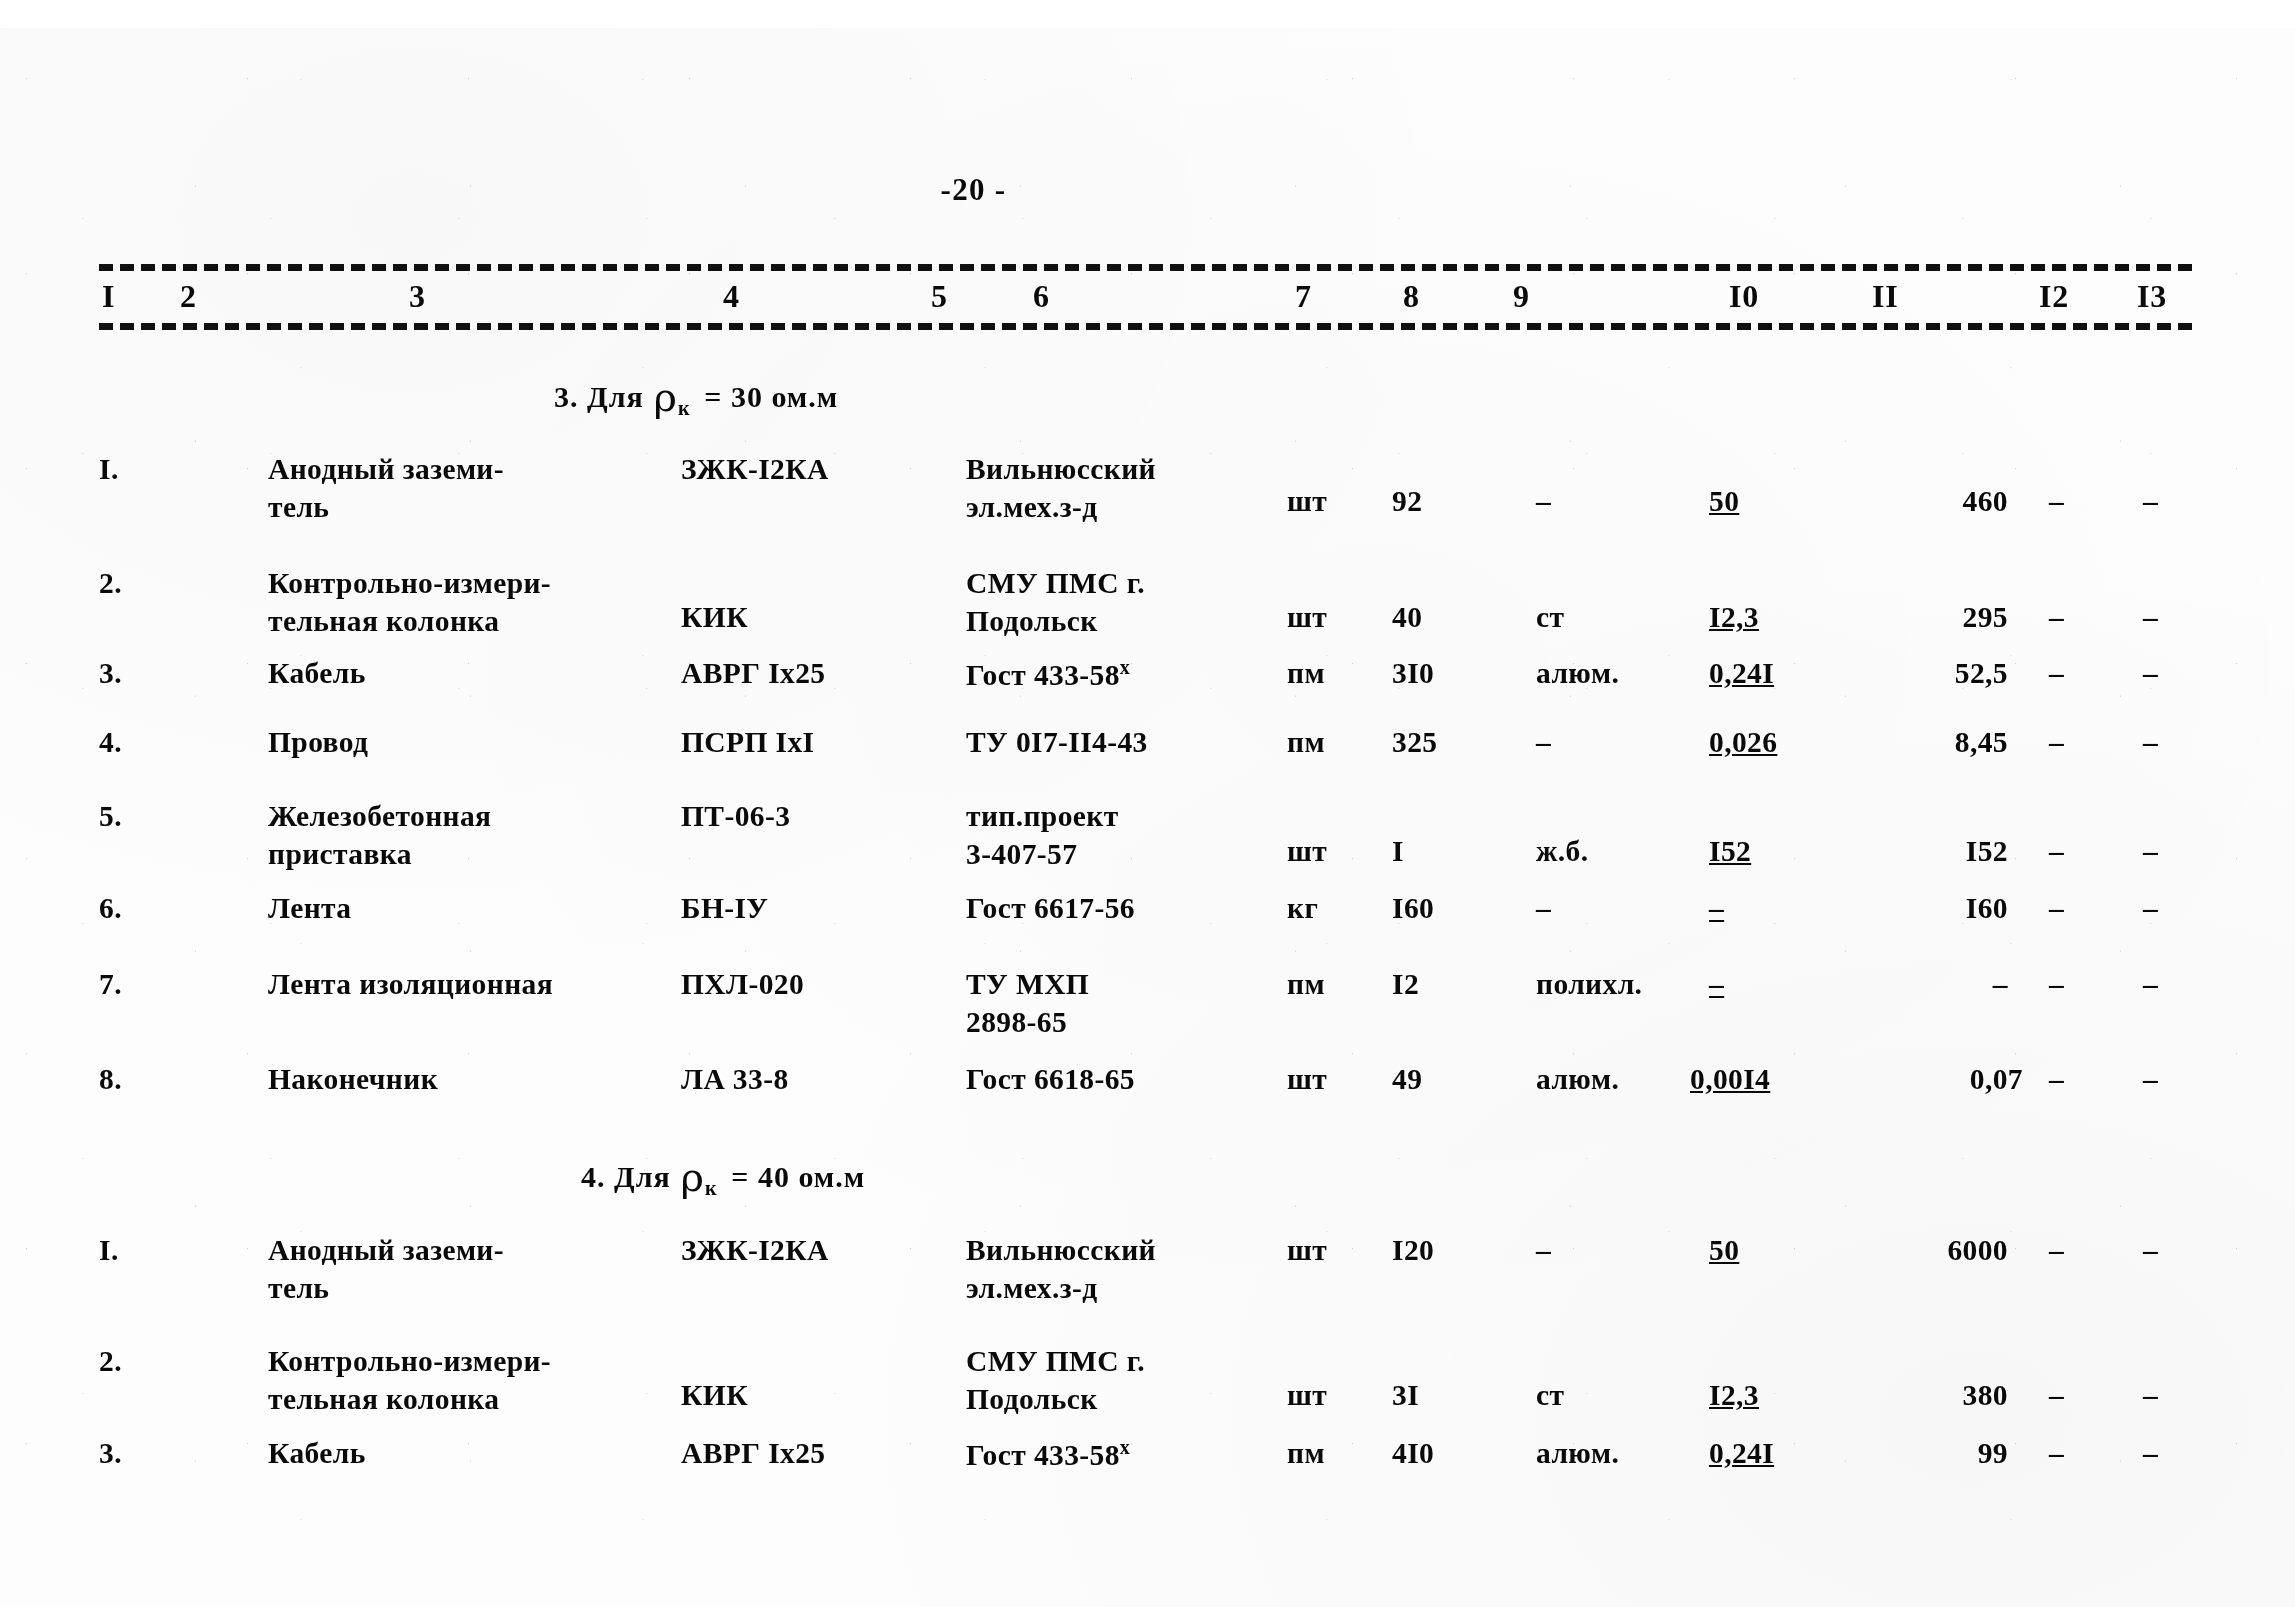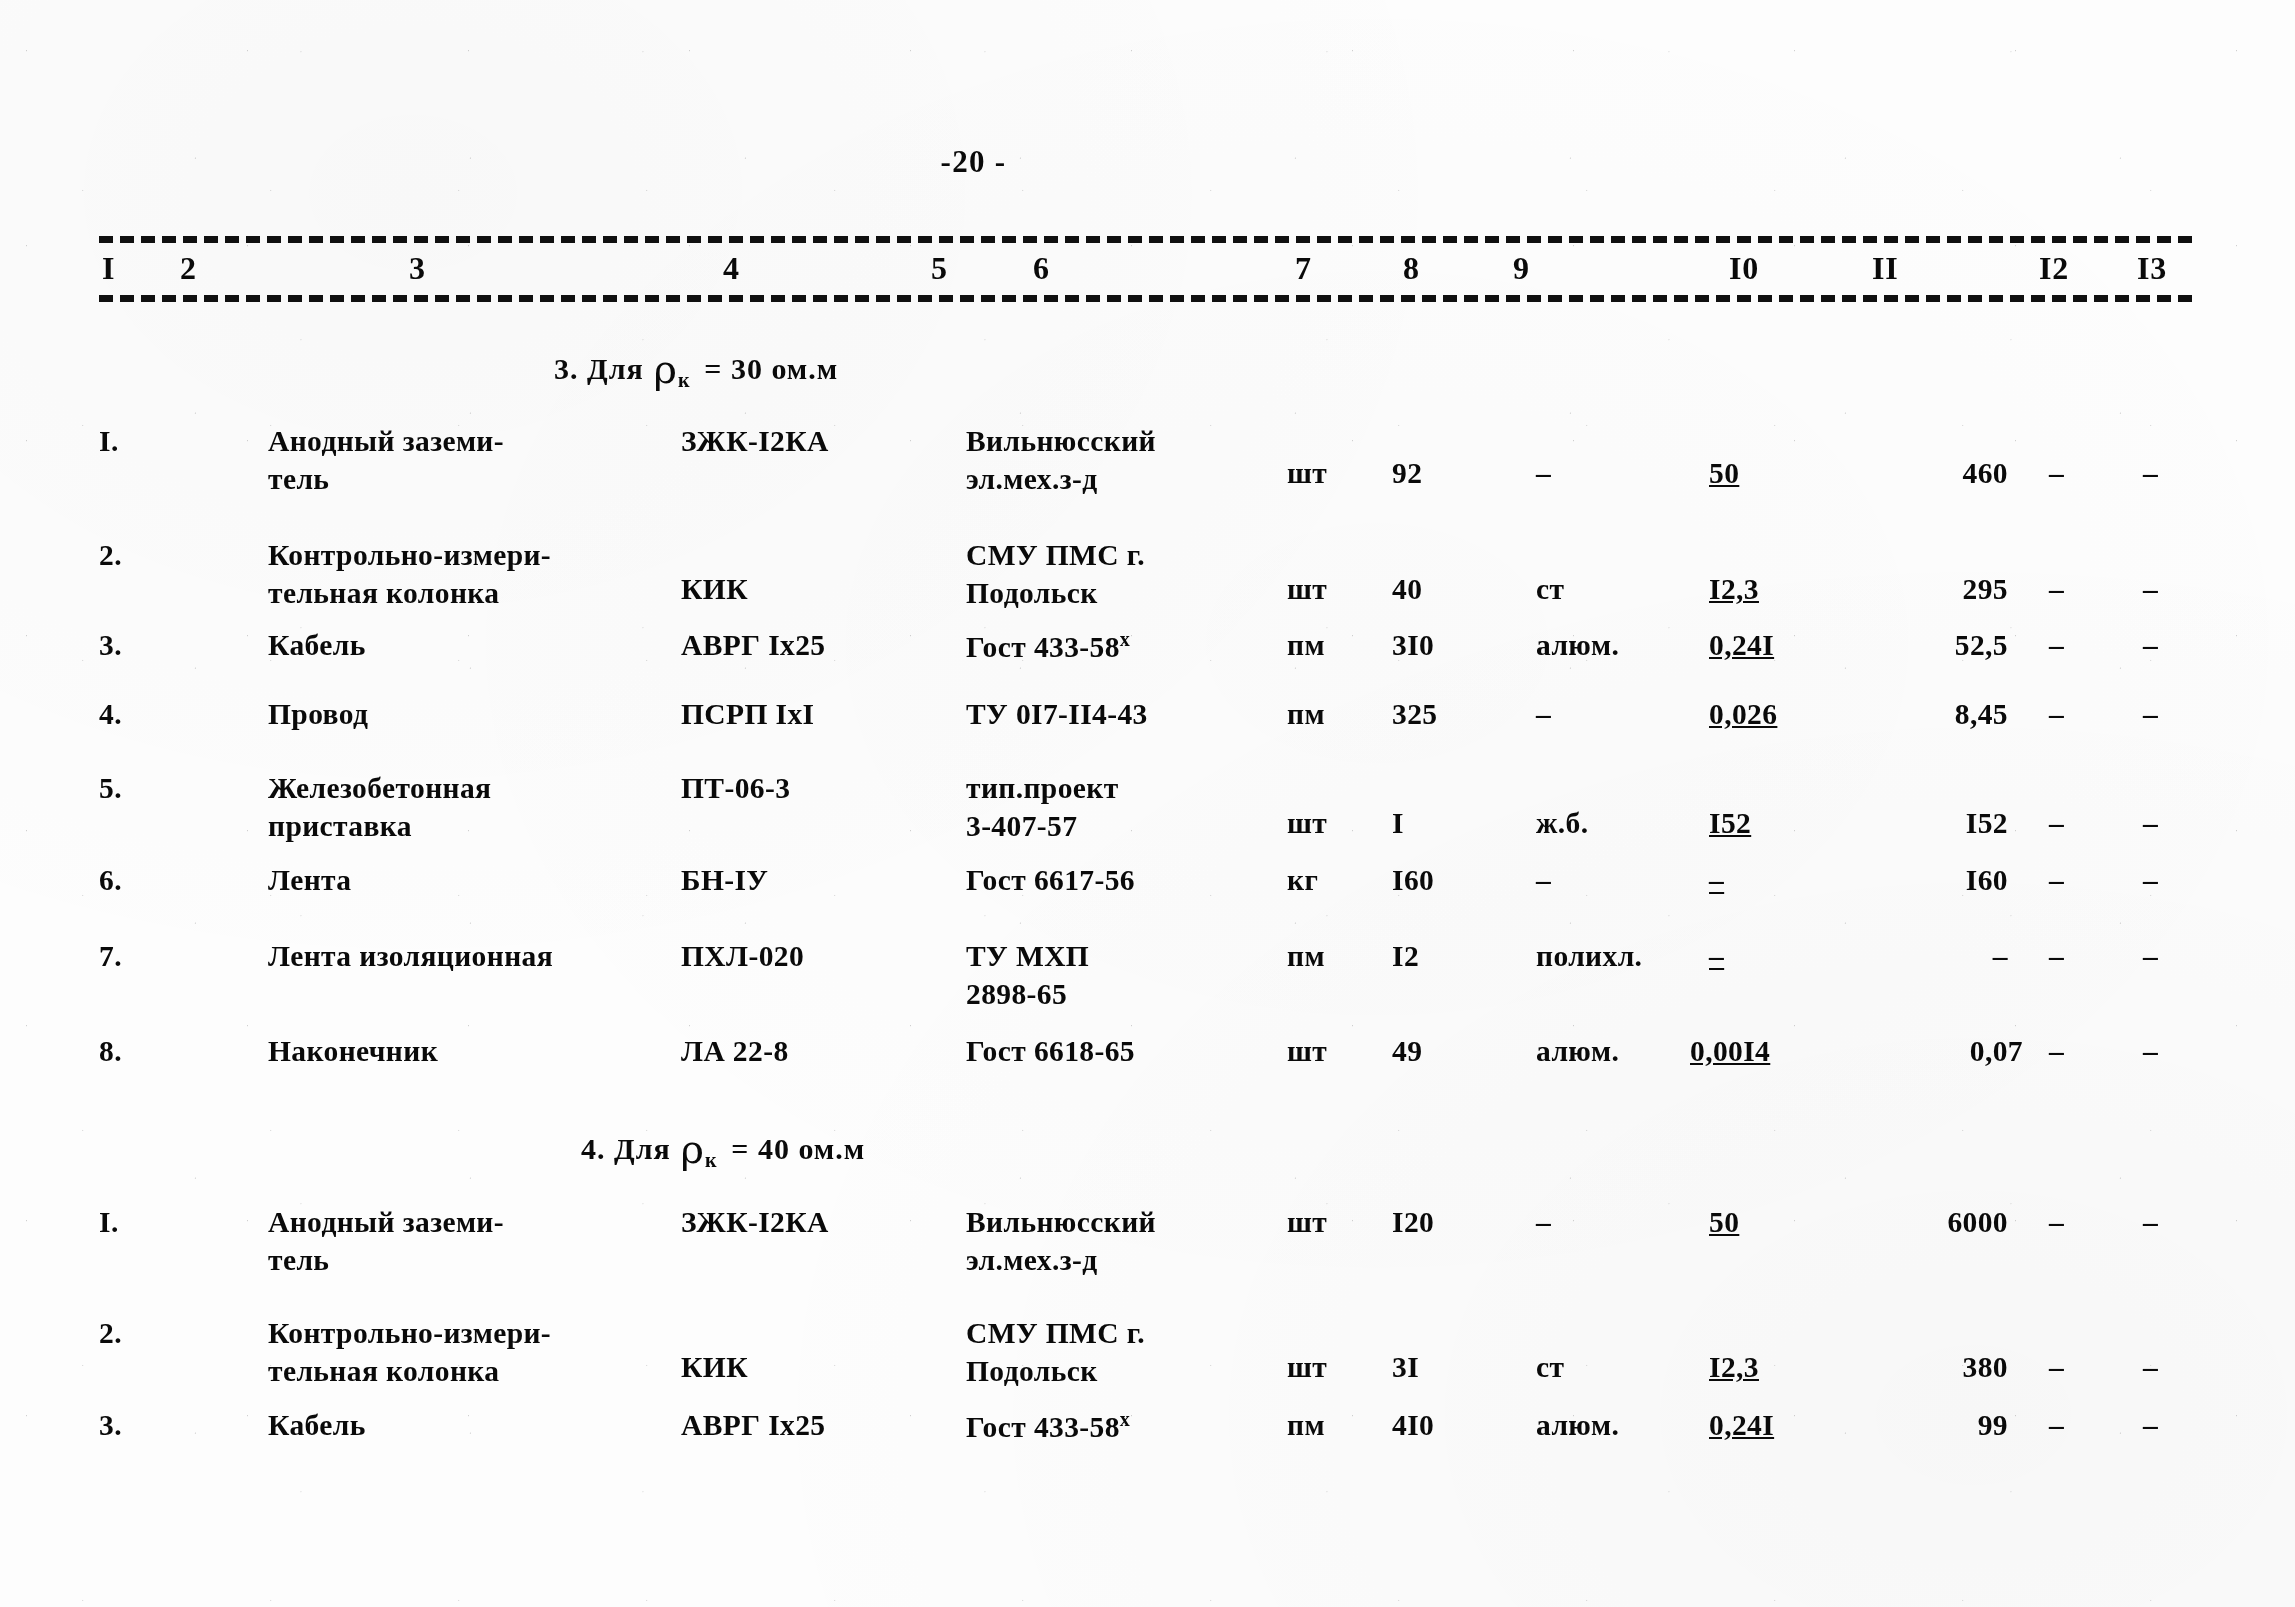--- a/index.html
+++ b/index.html
@@ -18,20 +18,21 @@
 
   
   .page {
     position: absolute;
     inset: 0;
     background:
       radial-gradient(ellipse at 18% 12%, rgba(0,0,0,0.020) 0%, rgba(0,0,0,0) 42%),
       radial-gradient(ellipse at 86% 88%, rgba(0,0,0,0.022) 0%, rgba(0,0,0,0) 46%),
       radial-gradient(ellipse at 60% 40%, rgba(0,0,0,0.012) 0%, rgba(0,0,0,0) 55%),
       #fdfdfd;
+    margin-top: 28px;
   }
 
   .sheet {
     position: absolute;
     left: 0; top: 0;
     width: 2295px;
     height: 1608px;
   }
 
   
@@ -284,21 +285,21 @@
       <div class="cell c9">полихл.</div>
       <div class="cell c10">–</div>
       <div class="cell c11">–</div>
       <div class="cell c12">–</div>
       <div class="cell c13">–</div>
     </div>
 
     <div class="row" style="top:1033px">
       <div class="cell c1">8.</div>
       <div class="cell c3">Наконечник</div>
-      <div class="cell c4">ЛА 22-8</div>
+      <div class="cell c4">ЛА 33-8</div>
       <div class="cell c6">Гост 6618-65</div>
       <div class="cell c7">шт</div>
       <div class="cell c8">49</div>
       <div class="cell c9">алюм.</div>
       <div class="cell c10" style="left:1690px; width:168px">0,00I4</div>
       <div class="cell c11" style="left:1872px">0,07</div>
       <div class="cell c12">–</div>
       <div class="cell c13">–</div>
     </div>
 

